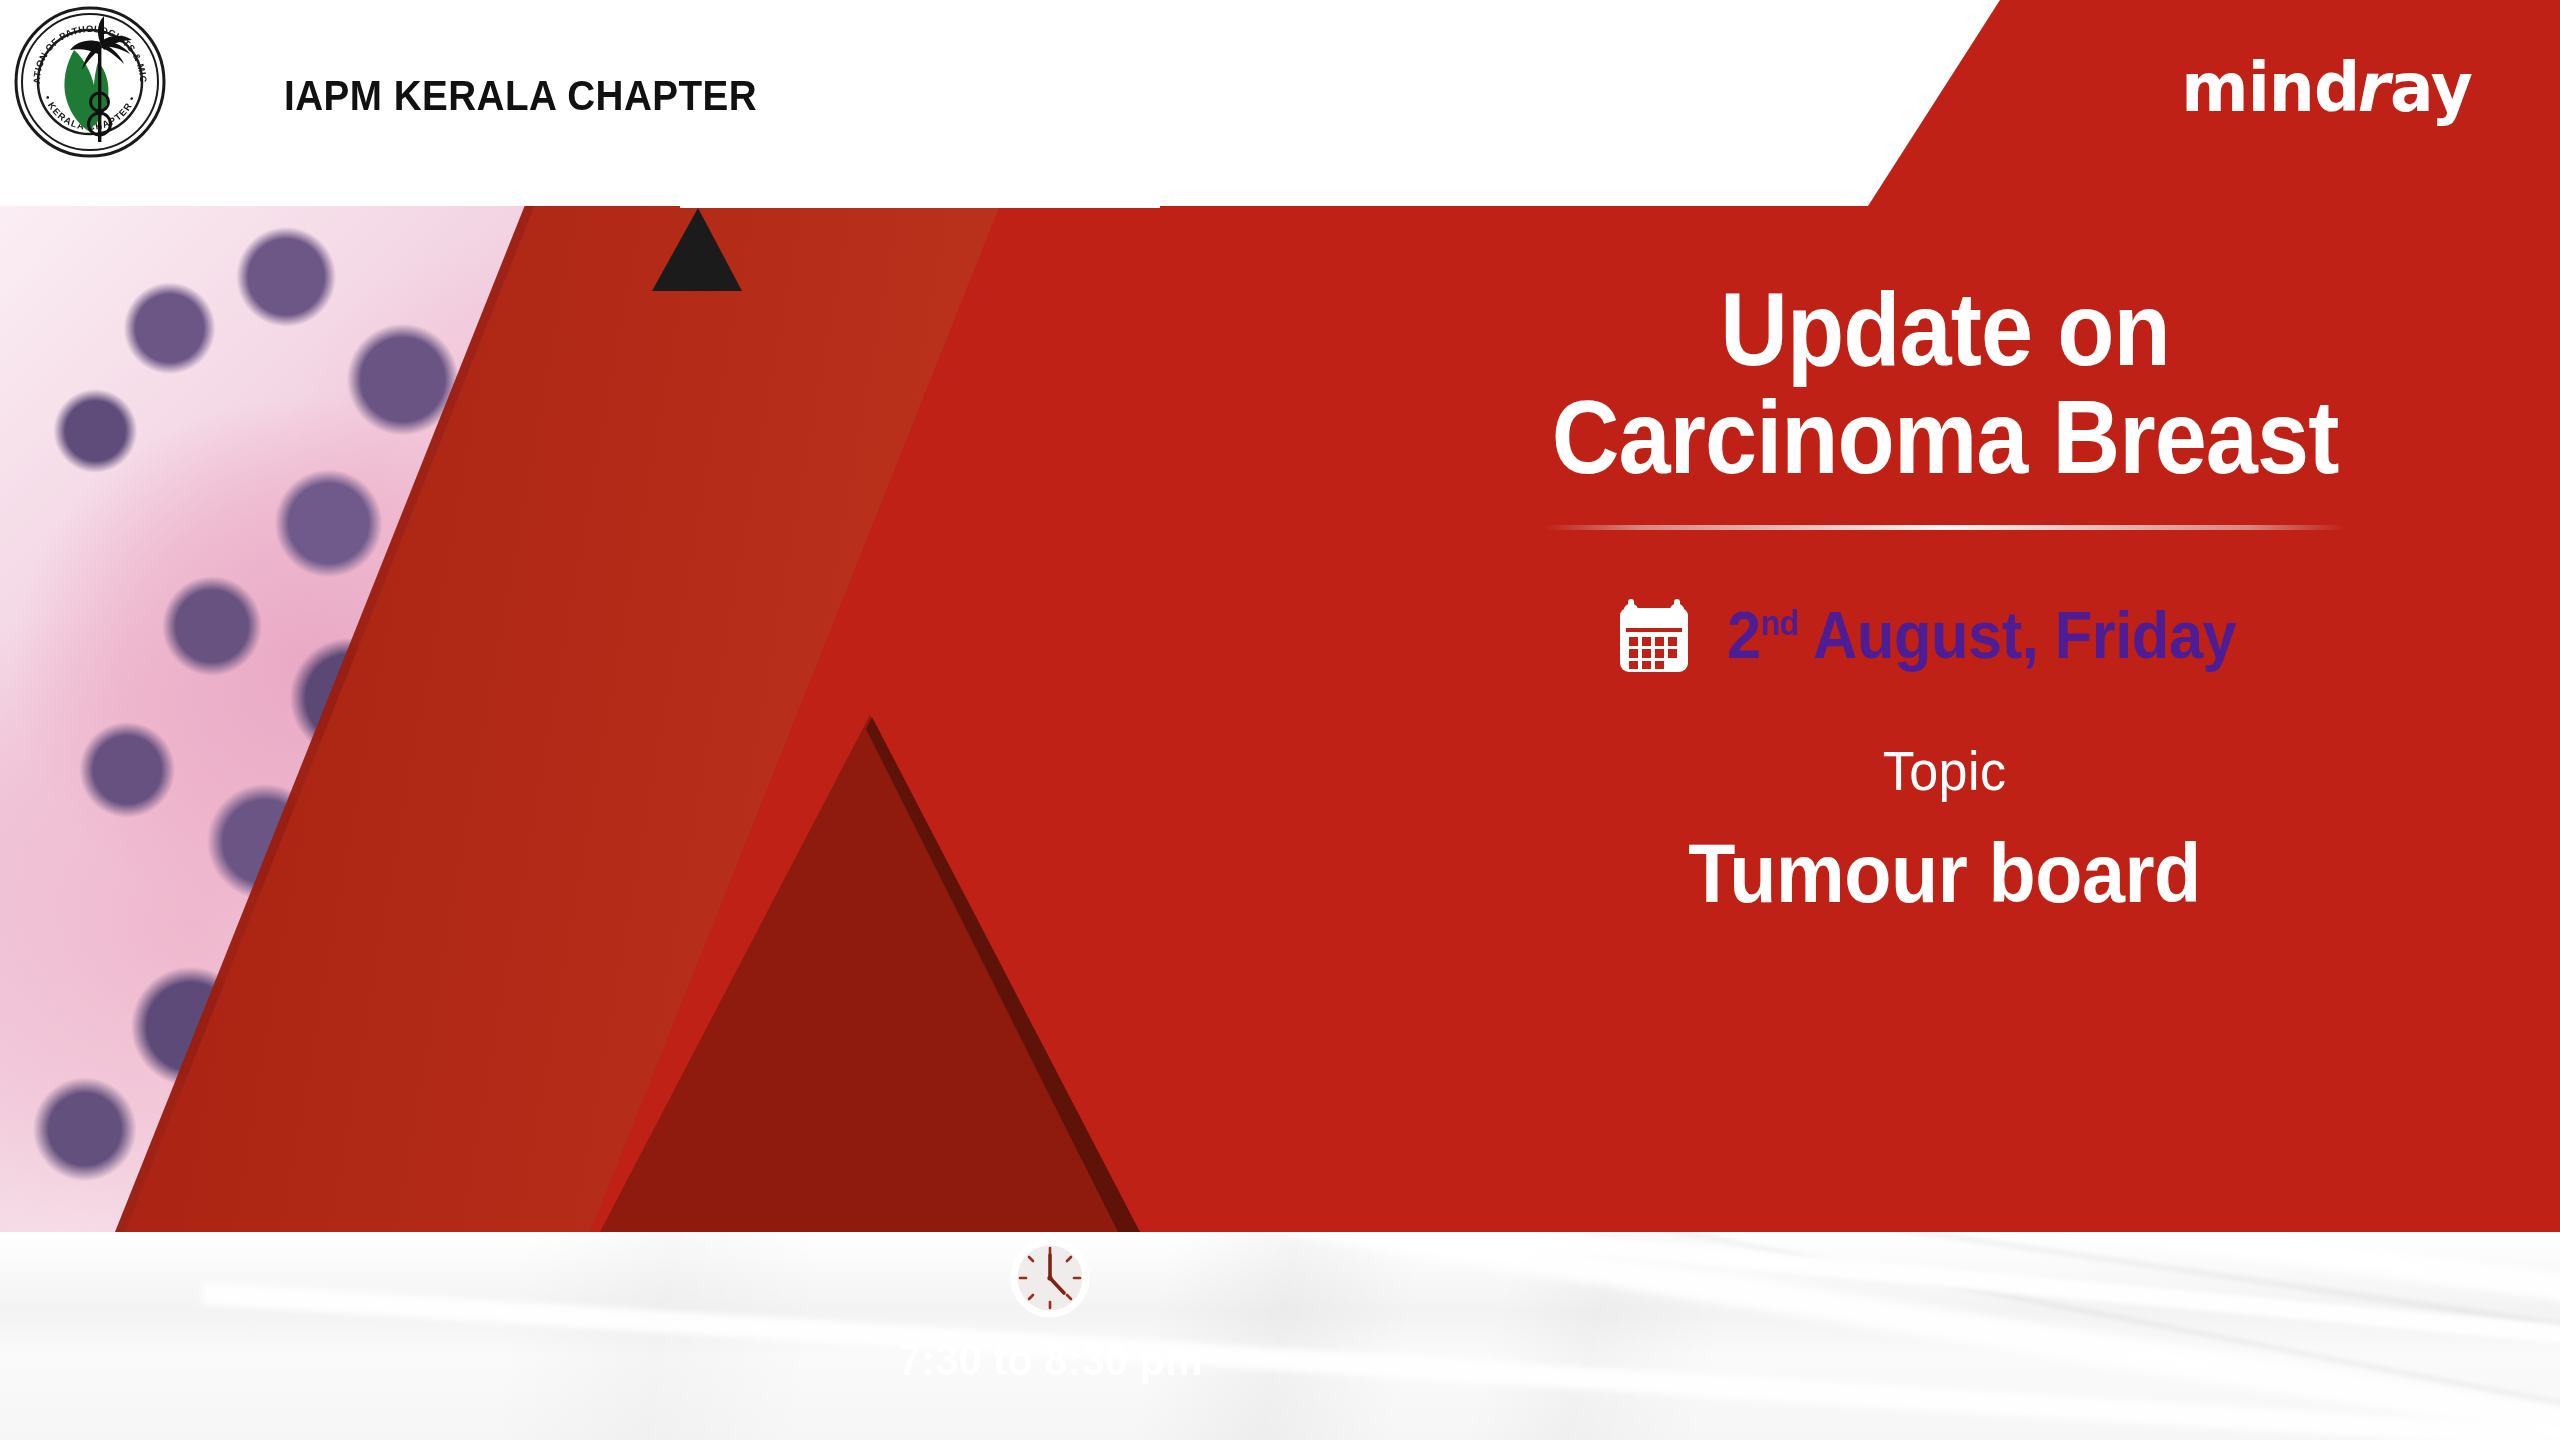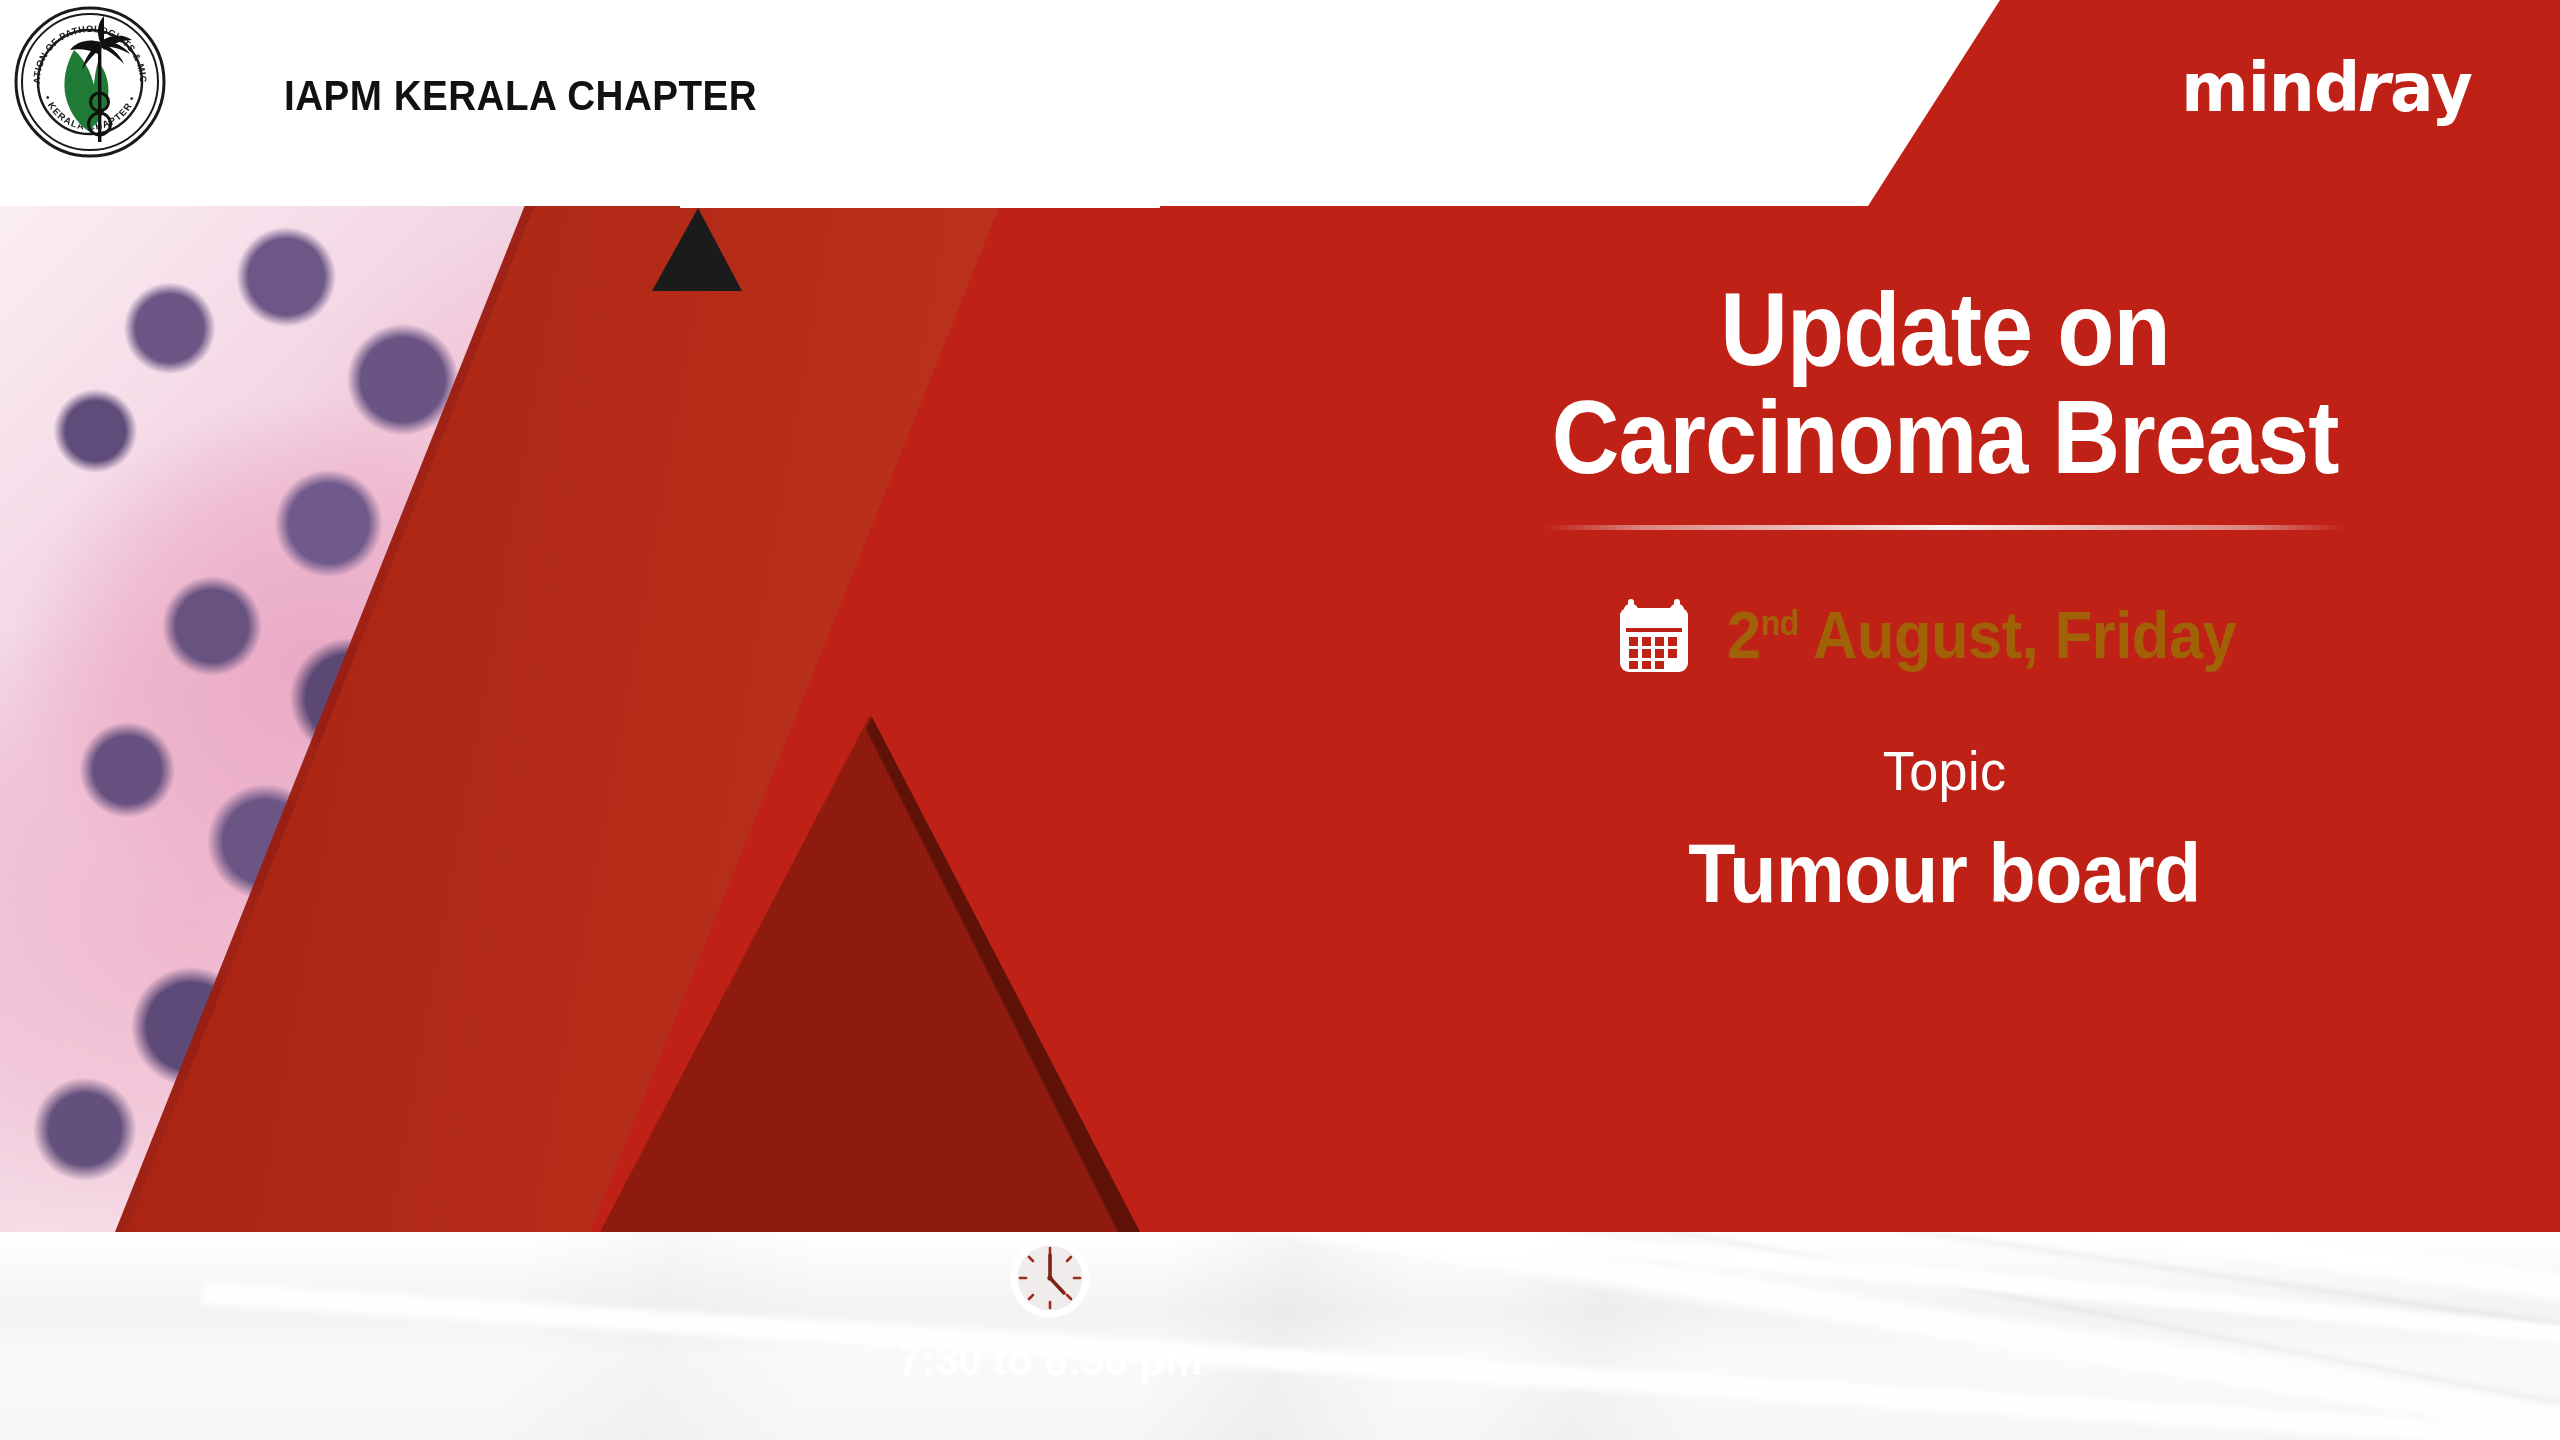--- a/index.html
+++ b/index.html
@@ -138,21 +138,21 @@
     font-family:"Liberation Sans", sans-serif;
     font-weight:700;font-size:104px;line-height:1.04;letter-spacing:-1px;
     transform:scaleX(0.90);transform-origin:center center;white-space:nowrap;
   }
   .divider{
     margin-top:34px;width:800px;height:5px;
     background:linear-gradient(90deg, rgba(255,255,255,0) 0%, rgba(255,255,255,0.45) 12%, rgba(255,255,255,0.95) 50%, rgba(255,255,255,0.45) 88%, rgba(255,255,255,0) 100%);
     border-radius:3px;
   }
   .date-row{
-    margin-top:62px;display:flex;align-items:center;gap:34px;color:#a16207;
+    margin-top:62px;display:flex;align-items:center;gap:34px;color:#4c1d95;
   }
   .date-text{
     font-size:66px;font-weight:700;letter-spacing:-0.5px;white-space:nowrap;
     transform:scaleX(0.93);transform-origin:left center;
   }
   .date-text sup{font-size:0.52em;vertical-align:super;font-weight:700;}
   .topic-label{
     margin-top:60px;color:#ffffff;font-size:56px;font-weight:400;letter-spacing:0.5px;
     transform:scaleX(0.93);transform-origin:center center;
   }

